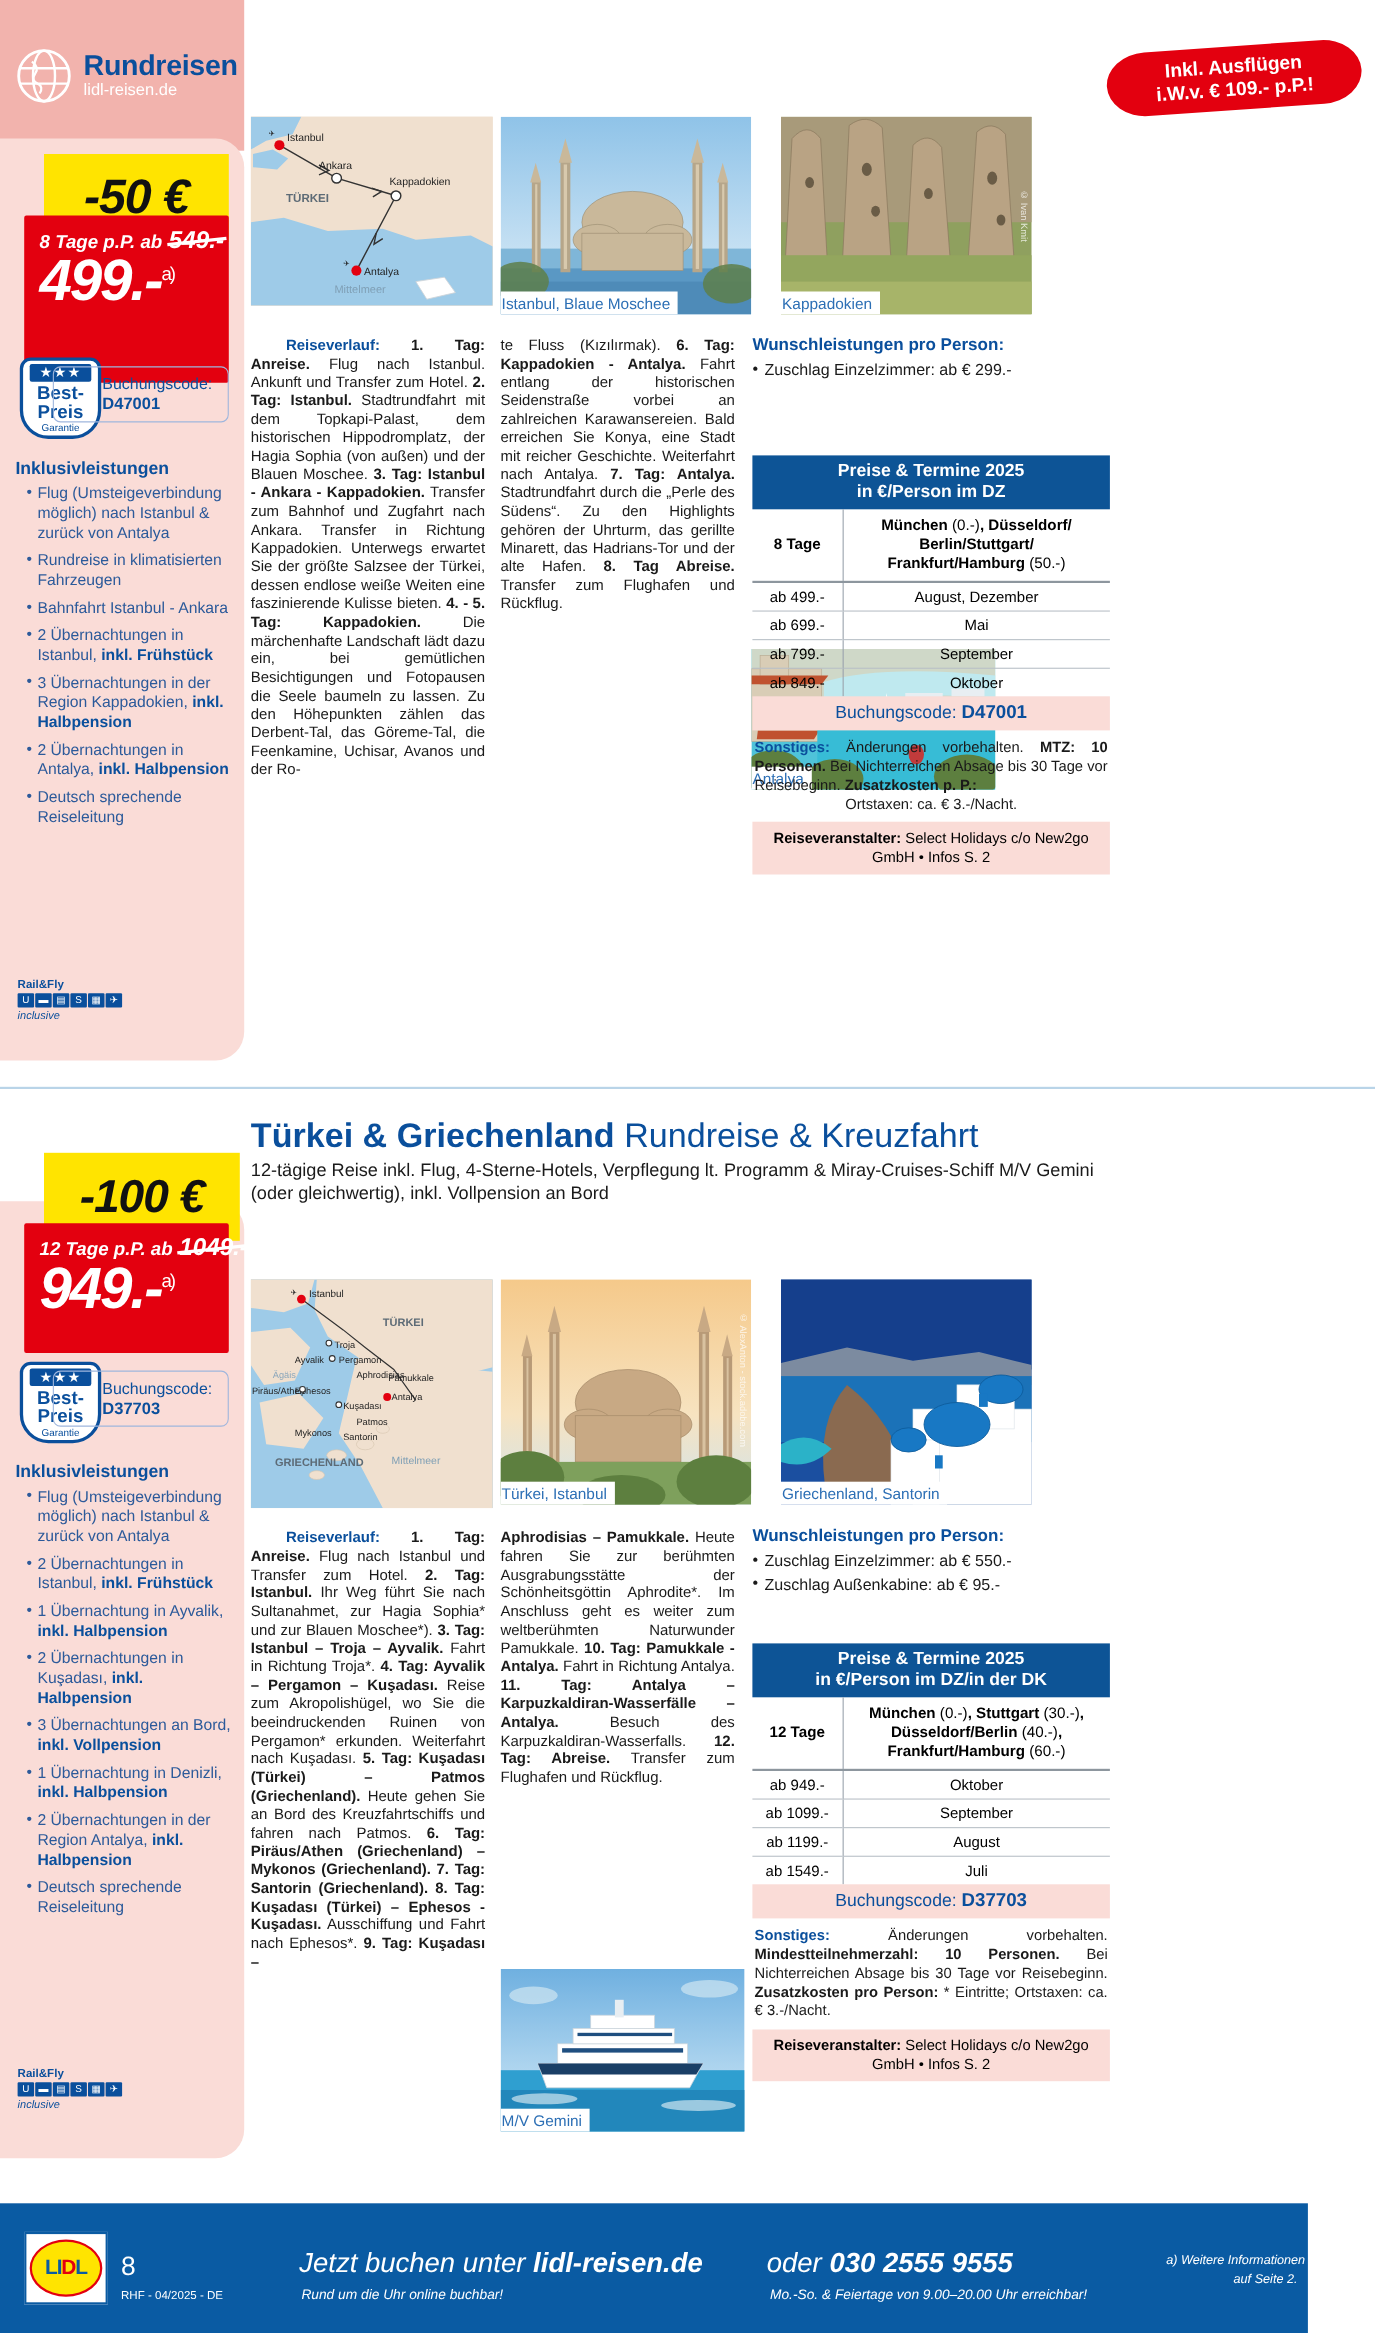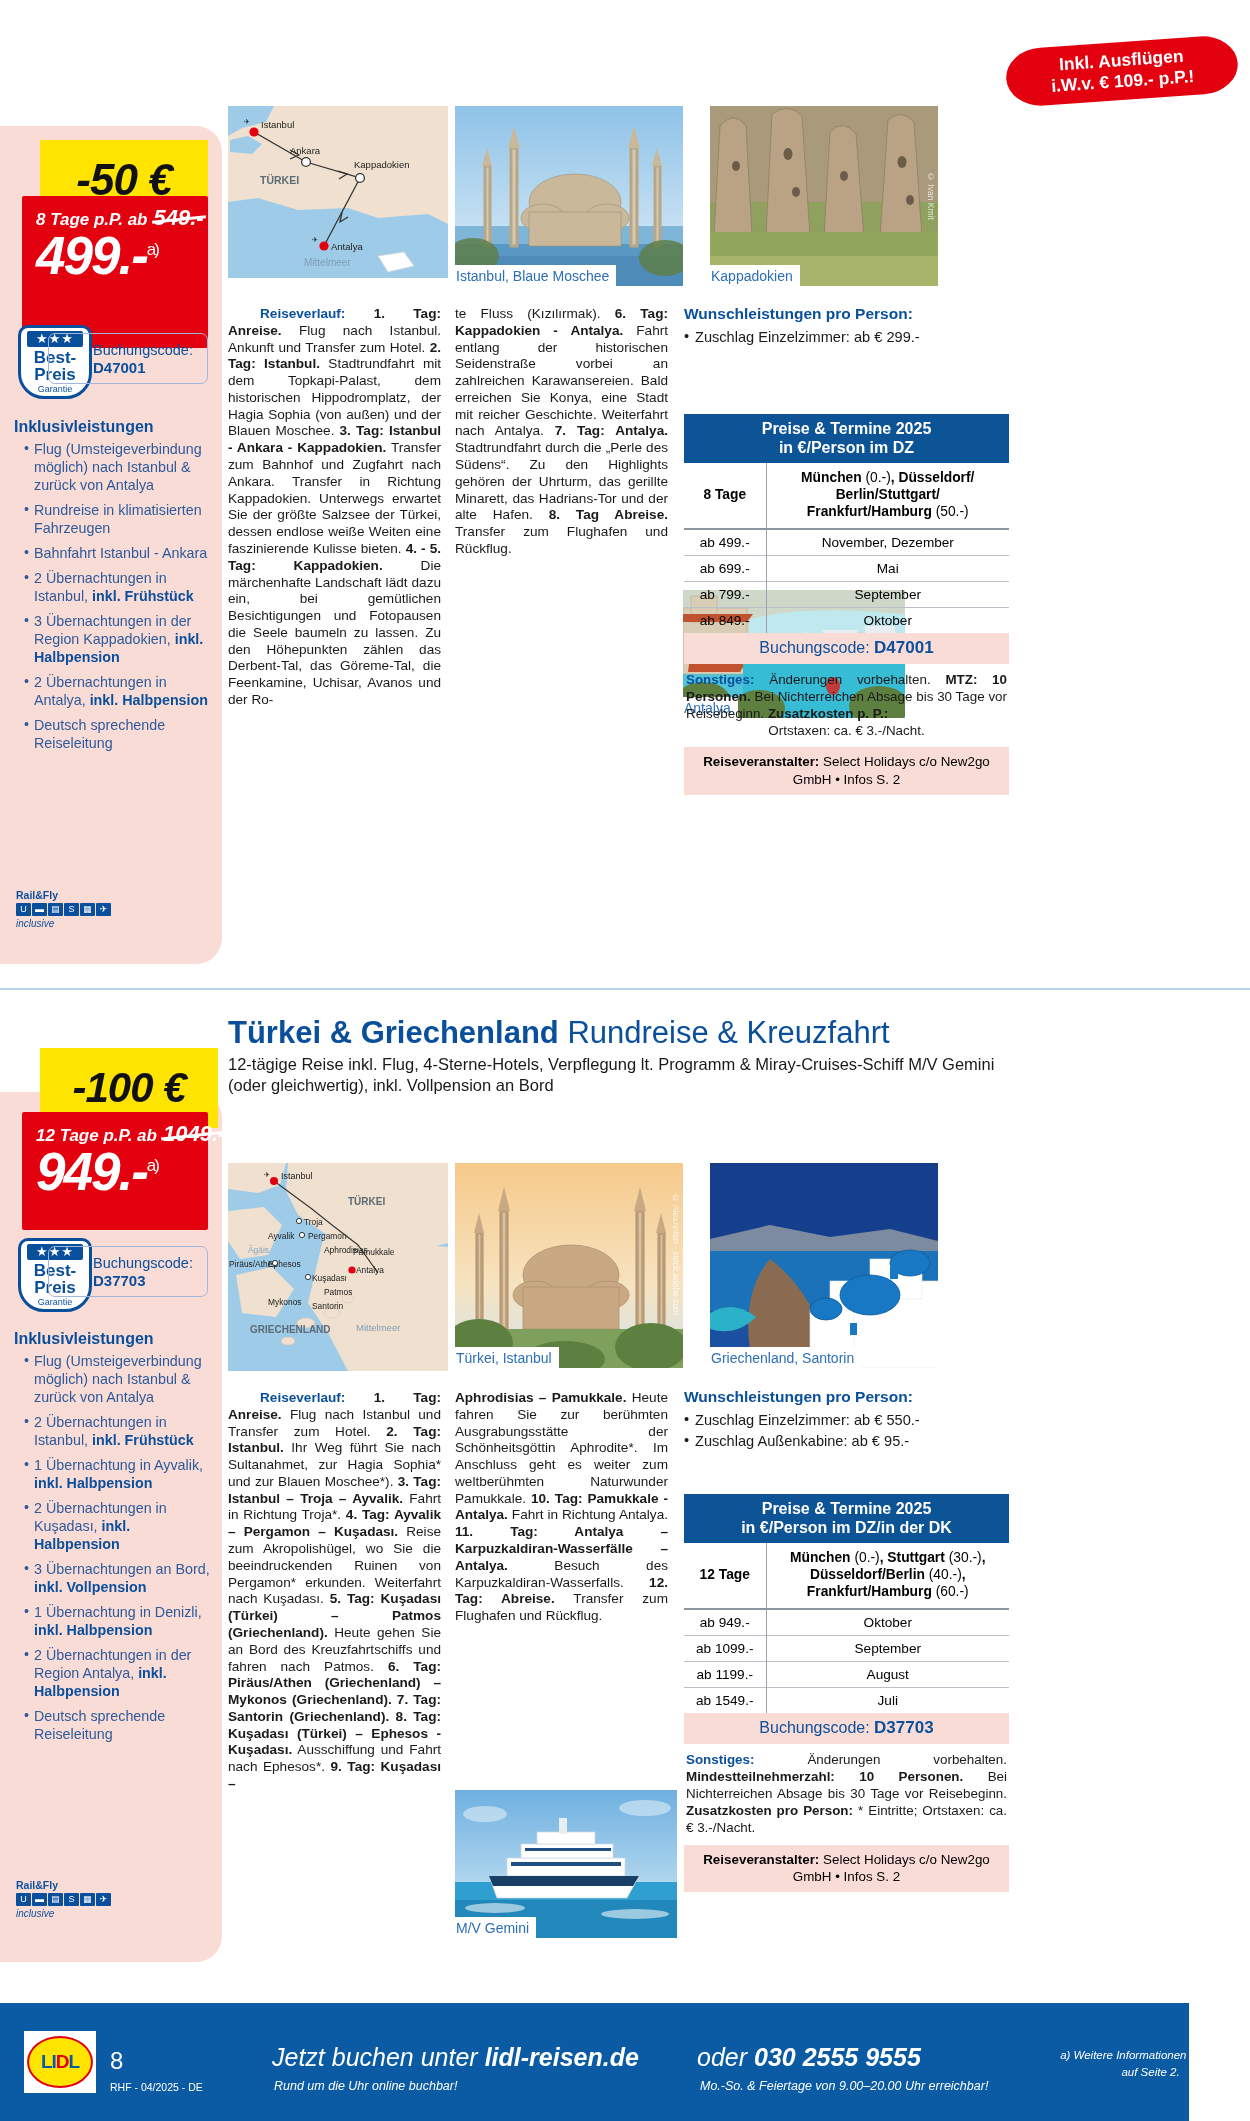--- a/index.html
+++ b/index.html
@@ -196,20 +196,32 @@
   .f-or b { font-weight:bold; }
   .f-or-sub { position:absolute; left:700px; top:76px; color:#fff; font-size:12.5px; font-style: italic;}
   .f-note { position:absolute; left:1058px; top:44px; color:#fff; font-size:11.5px;
             line-height:1.5; text-align:center; width:185px; font-style: italic;}
 </style>
 </head>
 <body>
 
 <div class="page">
 
+  <div class="masthead">
+    <svg class="globe-icon" viewBox="0 0 52 52">
+      <circle cx="26" cy="26" r="23" fill="none" stroke="#fff" stroke-width="2.6"></circle>
+      <ellipse cx="26" cy="26" rx="10" ry="23" fill="none" stroke="#fff" stroke-width="2.2"></ellipse>
+      <path d="M5 19 H47 M5 33 H47" stroke="#fff" stroke-width="2.2" fill="none"></path>
+      <path d="M15 13 q7 5 3 11 q-4 6 2 9 q6 3 2 9" stroke="#fff" stroke-width="2" fill="none"></path>
+    </svg>
+    <div class="masthead-txt">
+      <div class="masthead-title">Rundreisen</div>
+      <div class="masthead-sub">lidl-reisen.de</div>
+    </div>
+  </div>
 
 
   <div class="ribbon" style="left:1006px; top:42px; width:232px; height:58px;">
     <div class="l1">Inkl. Ausflügen</div>
     <div class="l2">i.W.v. € 109.- p.P.!</div>
   </div>
 
   <div class="leftpanel" style="top:126px; height:838px;"></div>
 
   <div class="discount-badge" style="left:40px; top:140px; width:168px; height:80px; font-size:44px;">-50 €</div>
@@ -407,21 +419,21 @@
     <table>
       <tbody>
           <tr class="hdr">
         <td class="c1">8 Tage</td>
         <td class="c2">
           <b>München</b> <span class="reg">(0.-)</span><b>, Düsseldorf/<br>Berlin/Stuttgart/<br>Frankfurt/Hamburg</b> <span class="reg">(50.-)</span>
         </td>
       </tr>
       <tr class="row first">
         <td class="c1">ab 499.-</td>
-        <td>November, Dezember</td>
+        <td>August, Dezember</td>
       </tr>
       <tr class="row">
         <td class="c1">ab 699.-</td>
         <td>Mai</td>
       </tr>
       <tr class="row">
         <td class="c1">ab 799.-</td>
         <td>September</td>
       </tr>
       <tr class="row">

